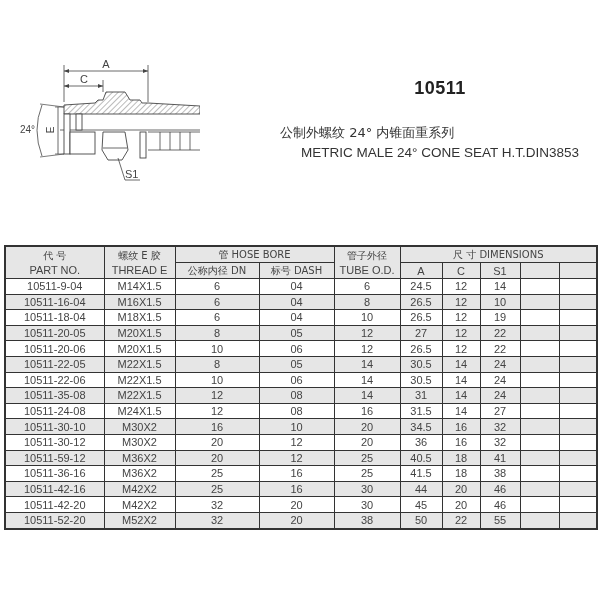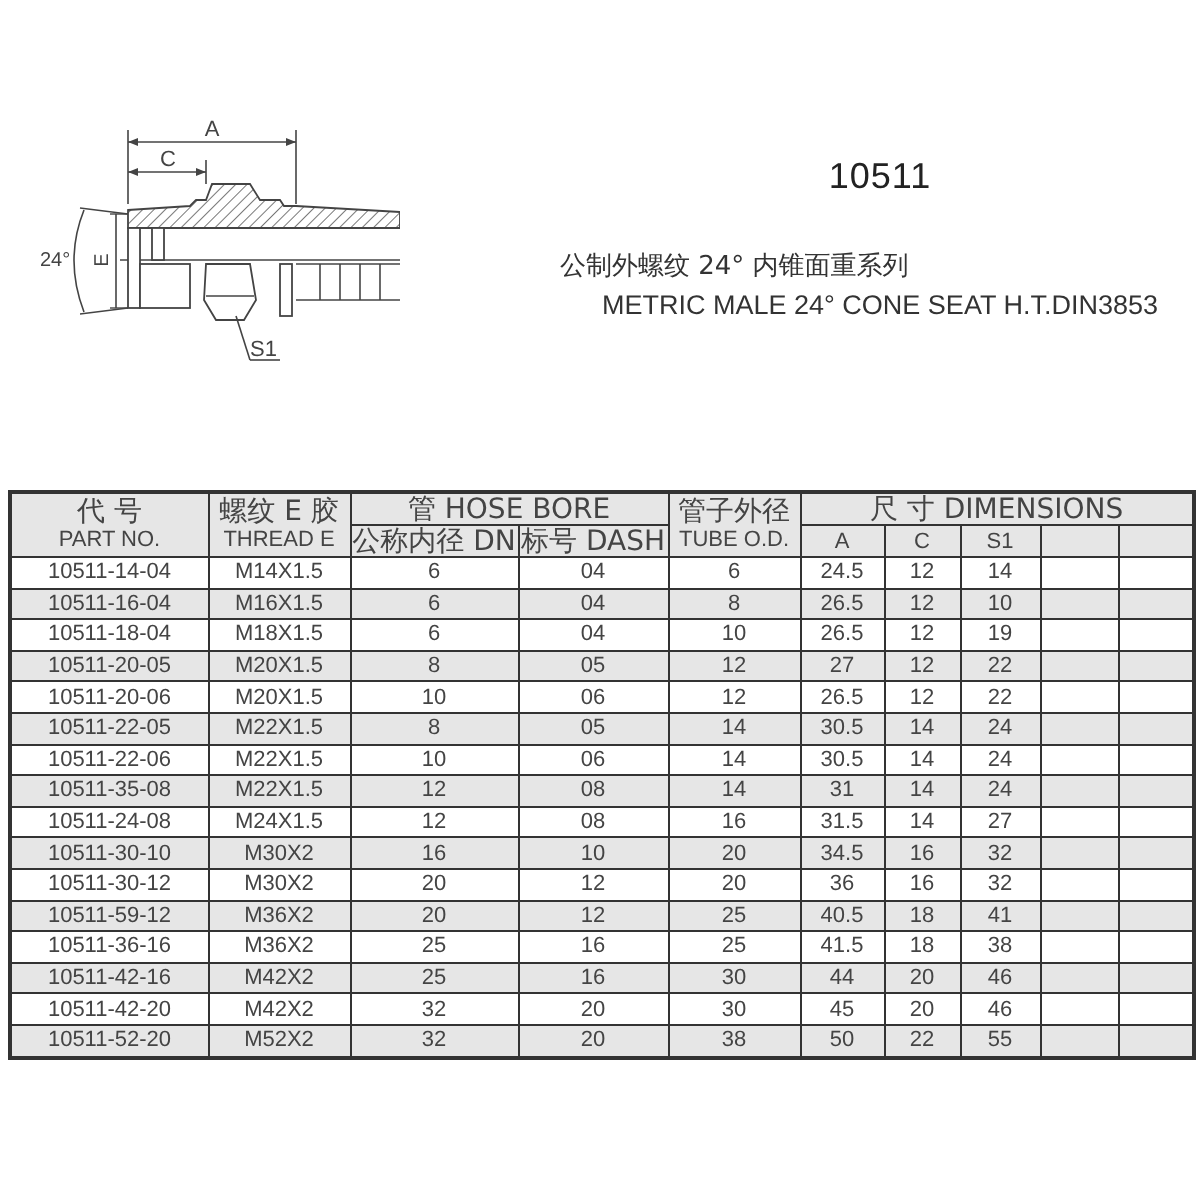--- a/index.html
+++ b/index.html
@@ -1,28 +1,28 @@
 <!DOCTYPE html>
 <html><head>
 <meta charset="utf-8">
 <style>
   html, body { margin:0; padding:0; background:#ffffff; }
   body { width:600px; height:600px; position:relative; overflow:hidden;
          font-family:"Liberation Sans", "DejaVu Sans", sans-serif; color:#333; }
   .drawing { position:absolute; left:0; top:40px; width:200px; height:160px; }
   .title-block { position:absolute; left:280px; top:78px; width:320px; text-align:center; }
-  .part-title { font-weight:normal; font-size:18px; color:#222; margin:0; letter-spacing:0.5px; }
+  .part-title { font-weight:bold; font-size:18px; color:#222; margin:0; letter-spacing:0.5px; }
   .subtitle-cn { position:absolute; left:280px; top:124px; width:320px; text-align:left; font-size:13px; color:#333; font-family:"DejaVu Sans", sans-serif; }
   .subtitle-en { position:absolute; left:280px; top:145px; width:320px; text-align:center; font-size:13.5px; color:#333; }
   table.spec { position:absolute; left:4px; top:245px; width:592px; border-collapse:collapse;
                border:2px solid #333; table-layout:fixed; }
   table.spec td, table.spec th { border:1.5px solid #333; padding:0; text-align:center;
                font-size:11px; font-weight:normal; color:#444; height:14.6px; line-height:14px; overflow:hidden; white-space:nowrap; }
   table.spec thead th { background:#e6e6e6; height:15px; }
-  table.spec thead .cn { font-family:"DejaVu Sans", sans-serif; font-size:14px; }
+  table.spec thead .cn { font-family:"DejaVu Sans", sans-serif; font-size:10px; }
   table.spec tbody tr:nth-child(even) td { background:#e6e6e6; }
   table.spec tbody tr:nth-child(odd) td { background:#ffffff; }
   .hdr2 { display:block; }
 </style>
 </head>
 <body>
 
 <svg class="drawing" viewBox="0 0 200 160" width="200" height="160">
   <defs>
     <pattern id="hatch" width="4" height="4" patternUnits="userSpaceOnUse" patternTransform="rotate(45)">
@@ -115,21 +115,21 @@
       <th class="cn">标号 DASH</th>
       <th>A</th>
       <th>C</th>
       <th>S1</th>
       <th></th>
       <th></th>
     </tr>
   </thead>
   <tbody id="spec-body">
       <tr>
-        <td>10511-14-04</td>
+        <td>10511-9-04</td>
         <td>M14X1.5</td>
         <td>6</td>
         <td>04</td>
         <td>6</td>
         <td>24.5</td>
         <td>12</td>
         <td>14</td>
         <td></td>
         <td></td>
       </tr>

